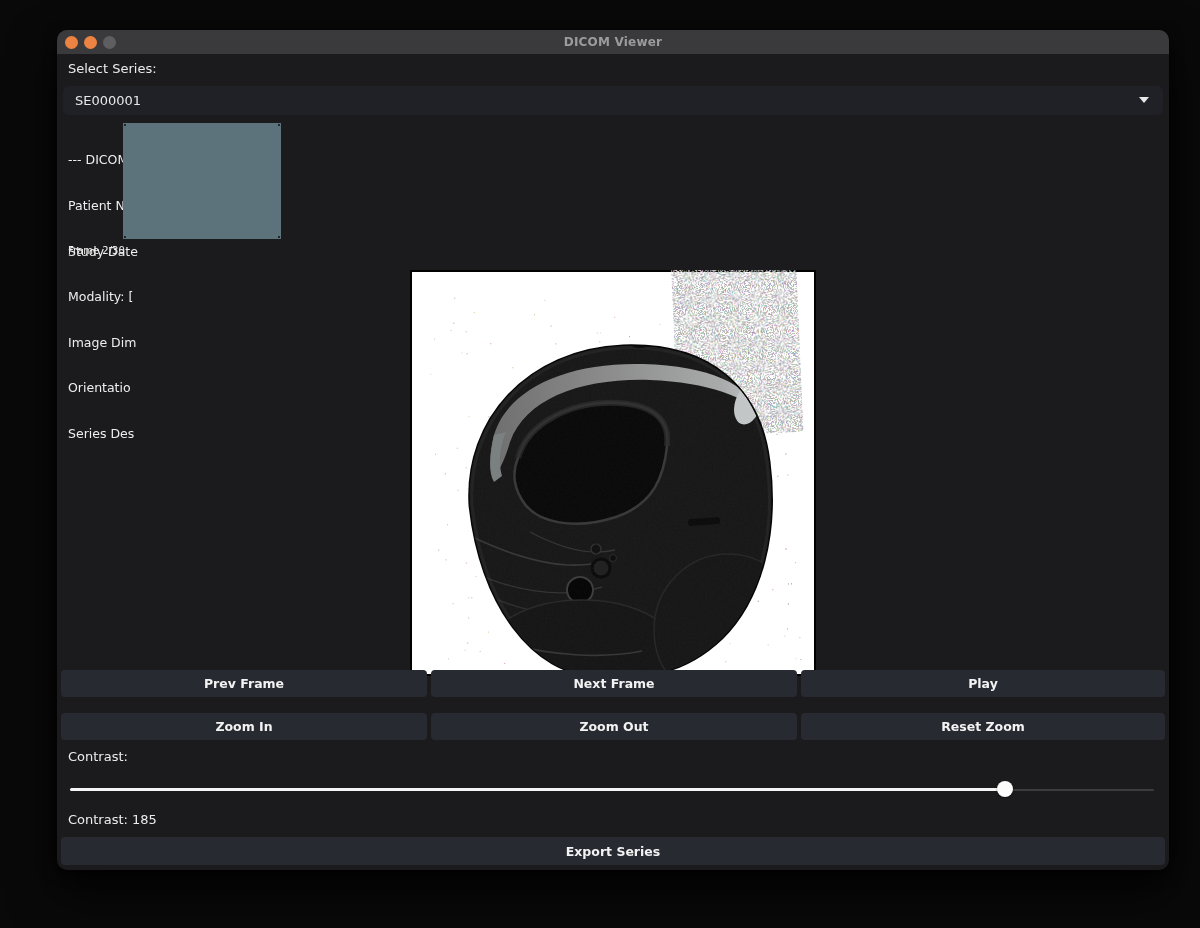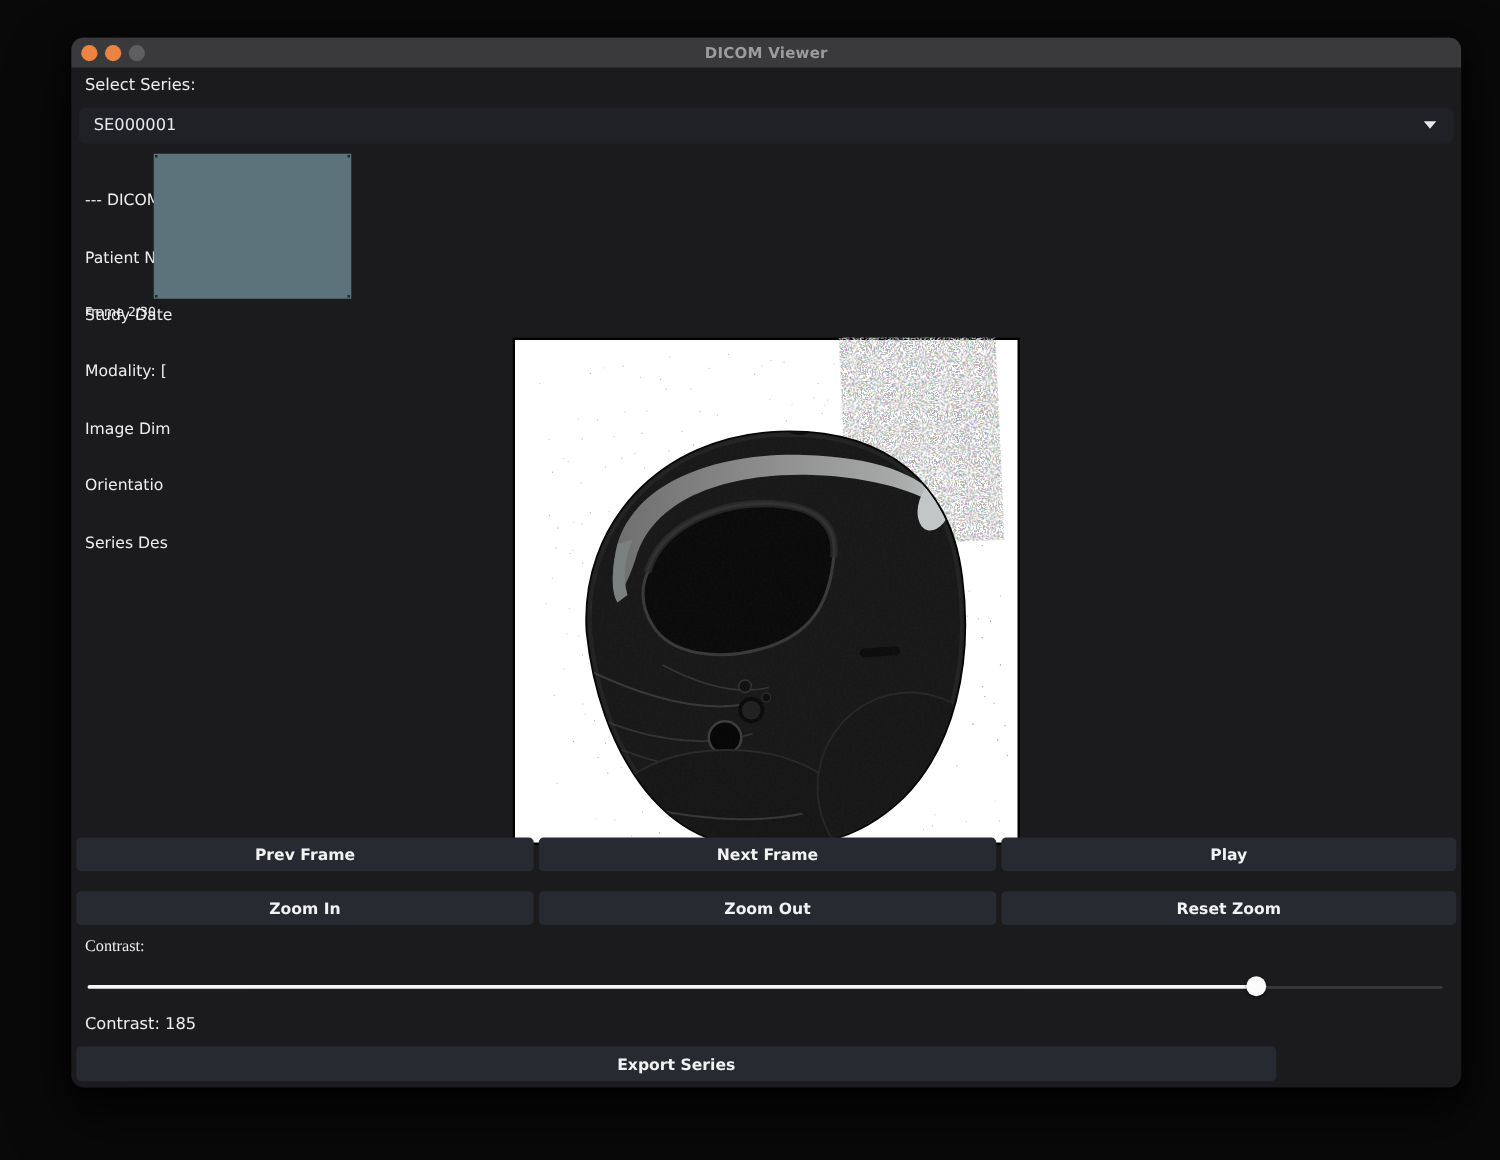--- a/index.html
+++ b/index.html
@@ -63,36 +63,36 @@
     position:absolute; height:27px; background:#272a30; border:none; border-radius:4px;
     color:#f2f2f2; font-size:12.5px; font-weight:bold; font-family:inherit;
     display:flex; align-items:center; justify-content:center; cursor:pointer;
   }
   .row1 { top:640px; } .row2 { top:683px; }
   .col1 { left:4px;    width:366px; }
   .col2 { left:374px;  width:366px; }
   .col3 { left:744px;  width:364px; }
 
   
-  .contrast-label { position:absolute; left:11px; top:719px; font-size:13px; color:#ececec;font-family:Liberation Serif, serif; }
+  .contrast-label { position:absolute; left:11px; top:719px; font-size:13px; color:#ececec; }
   .slider { position:absolute; left:13px; top:748px; width:1084px; height:22px; cursor:pointer; }
   .slider .track-filled {
     position:absolute; left:0; top:10px; width:86.3%; height:3px; background:#f5f5f5; border-radius:2px;
   }
   .slider .track-rest {
     position:absolute; left:86.3%; top:10.5px; right:0; height:2px; background:#3a3c40; border-radius:2px;
   }
   .slider .thumb {
     position:absolute; left:86.3%; top:3px; width:16px; height:16px; margin-left:-8px;
     background:#fbfbfb; border-radius:50%; box-shadow:0 1px 2px rgba(0,0,0,.5);
   }
   .contrast-value { position:absolute; left:11px; top:782px; font-size:13px; color:#ececec; }
 
   .export-btn {
-    position:absolute; left:4px; top:807px; width:960px; height:28px;
+    position:absolute; left:4px; top:807px; width:1104px; height:28px;
     background:#272a30; border:none; border-radius:4px; color:#f2f2f2;
     font-size:12.5px; font-weight:bold; font-family:inherit; cursor:pointer;
     display:flex; align-items:center; justify-content:center;
   }
 </style>
 </head>
 <body>
 
 <div class="desktop">
   <div class="window">

